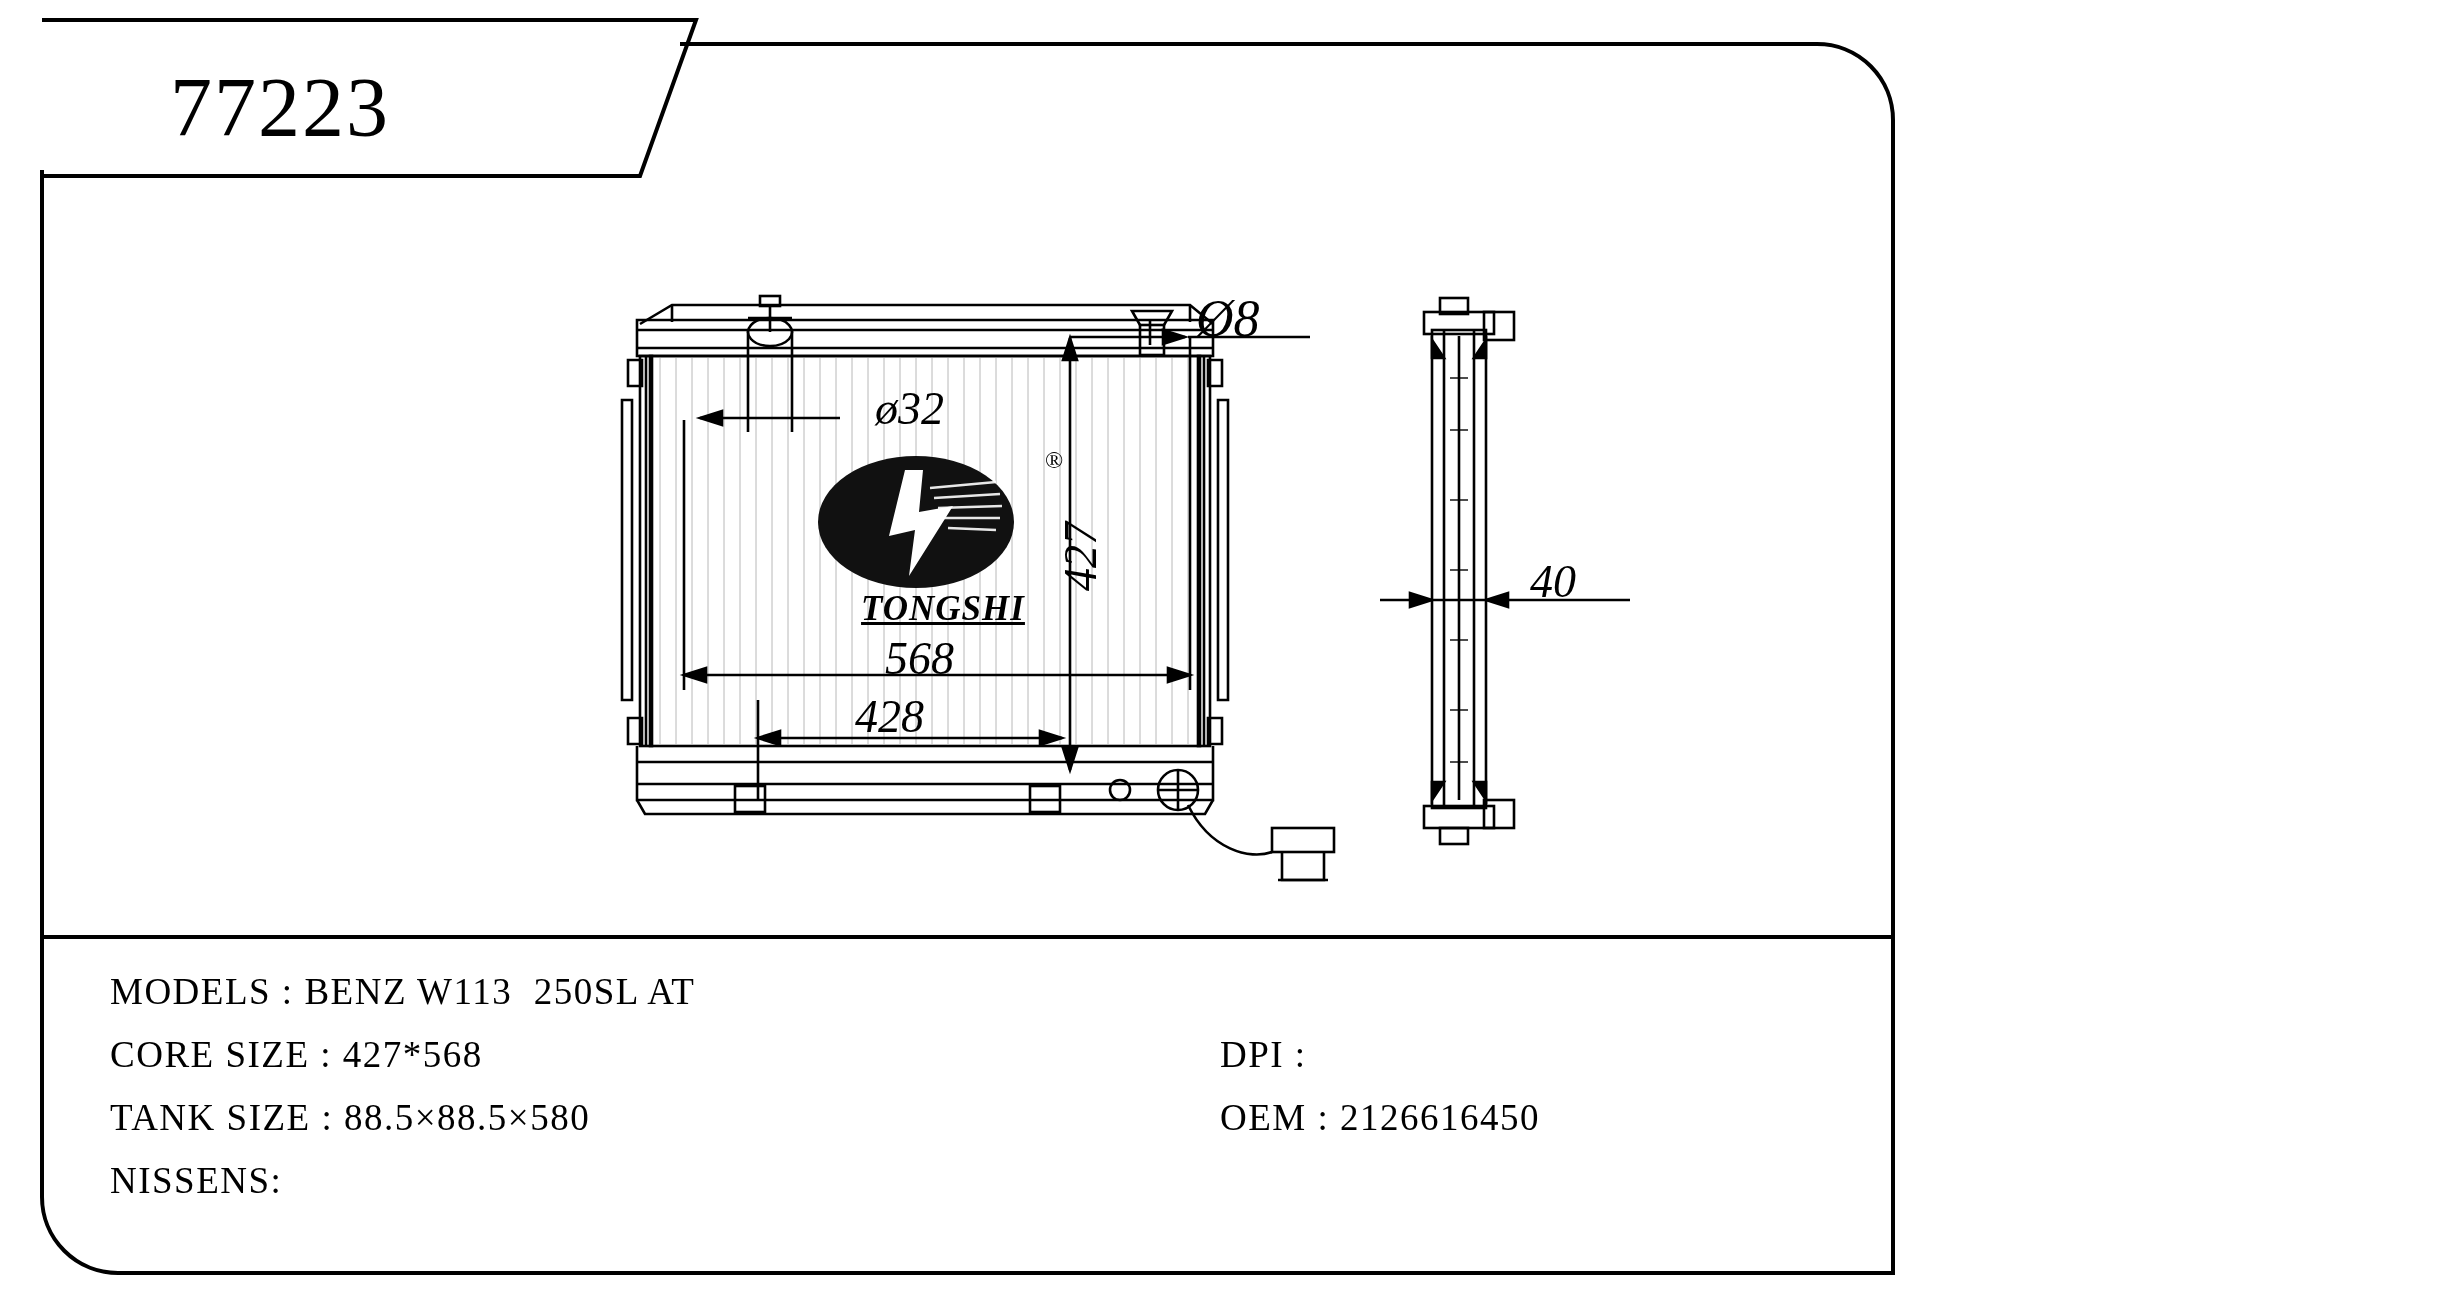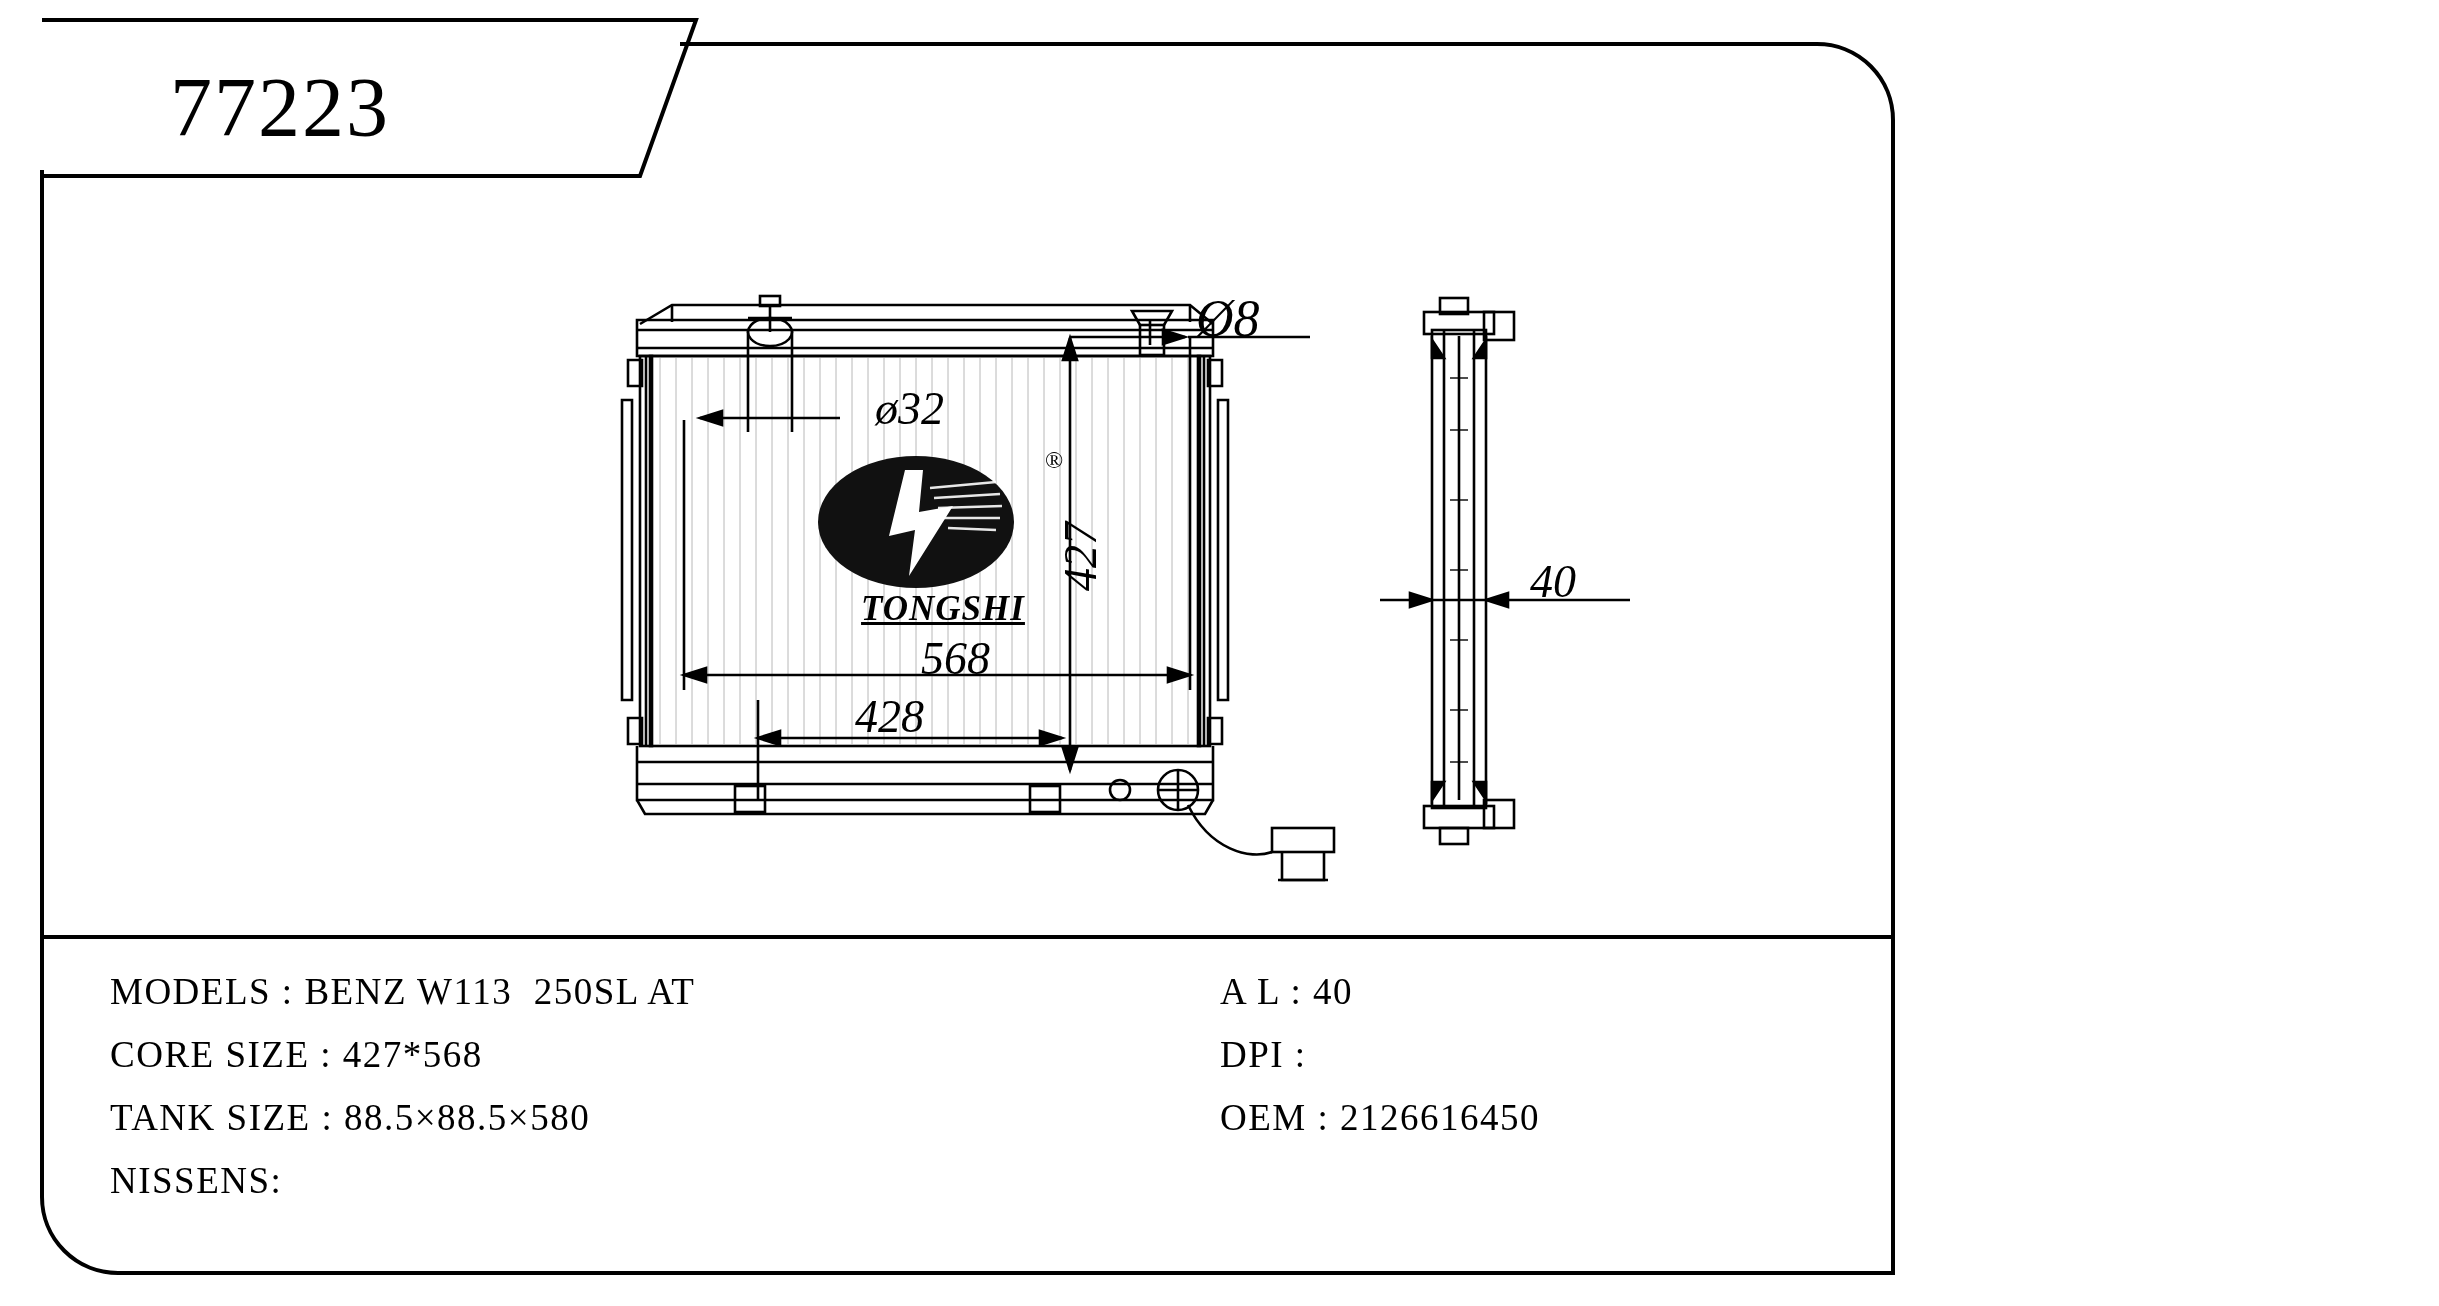--- a/index.html
+++ b/index.html
@@ -338,29 +338,28 @@
 
   <div class="logo-wrap">
     <div class="logo-ellipse">
       <span class="reg-mark">®</span>
     </div>
     <div class="logo-text">TONGSHI</div>
   </div>
 
   <div class="dim-label" style="left:875px; top:382px;">ø32</div>
 
-  <div class="dim-label" style="left:921px; top:632px;">568</div>
+  <div class="dim-label" style="left:885px; top:632px;">568</div>
   <div class="dim-label" style="left:855px; top:690px;">428</div>
   <div class="dim-label rot" style="left:1020px; top:530px; width:120px; text-align:center;">427</div>
   <div class="dim-label" style="left:1530px; top:555px;">40</div>
 
   <div class="spec">
     <div class="spec-row">
       <div class="spec-left">MODELS : BENZ W113  250SL AT</div>
-      <div class="spec-right">A L : 40</div>
     </div>
     <div class="spec-row">
       <div class="spec-left">CORE SIZE : 427*568</div>
       <div class="spec-right">DPI :</div>
     </div>
     <div class="spec-row">
       <div class="spec-left">TANK SIZE : 88.5×88.5×580</div>
       <div class="spec-right">OEM : 2126616450</div>
     </div>
     <div class="spec-row">

